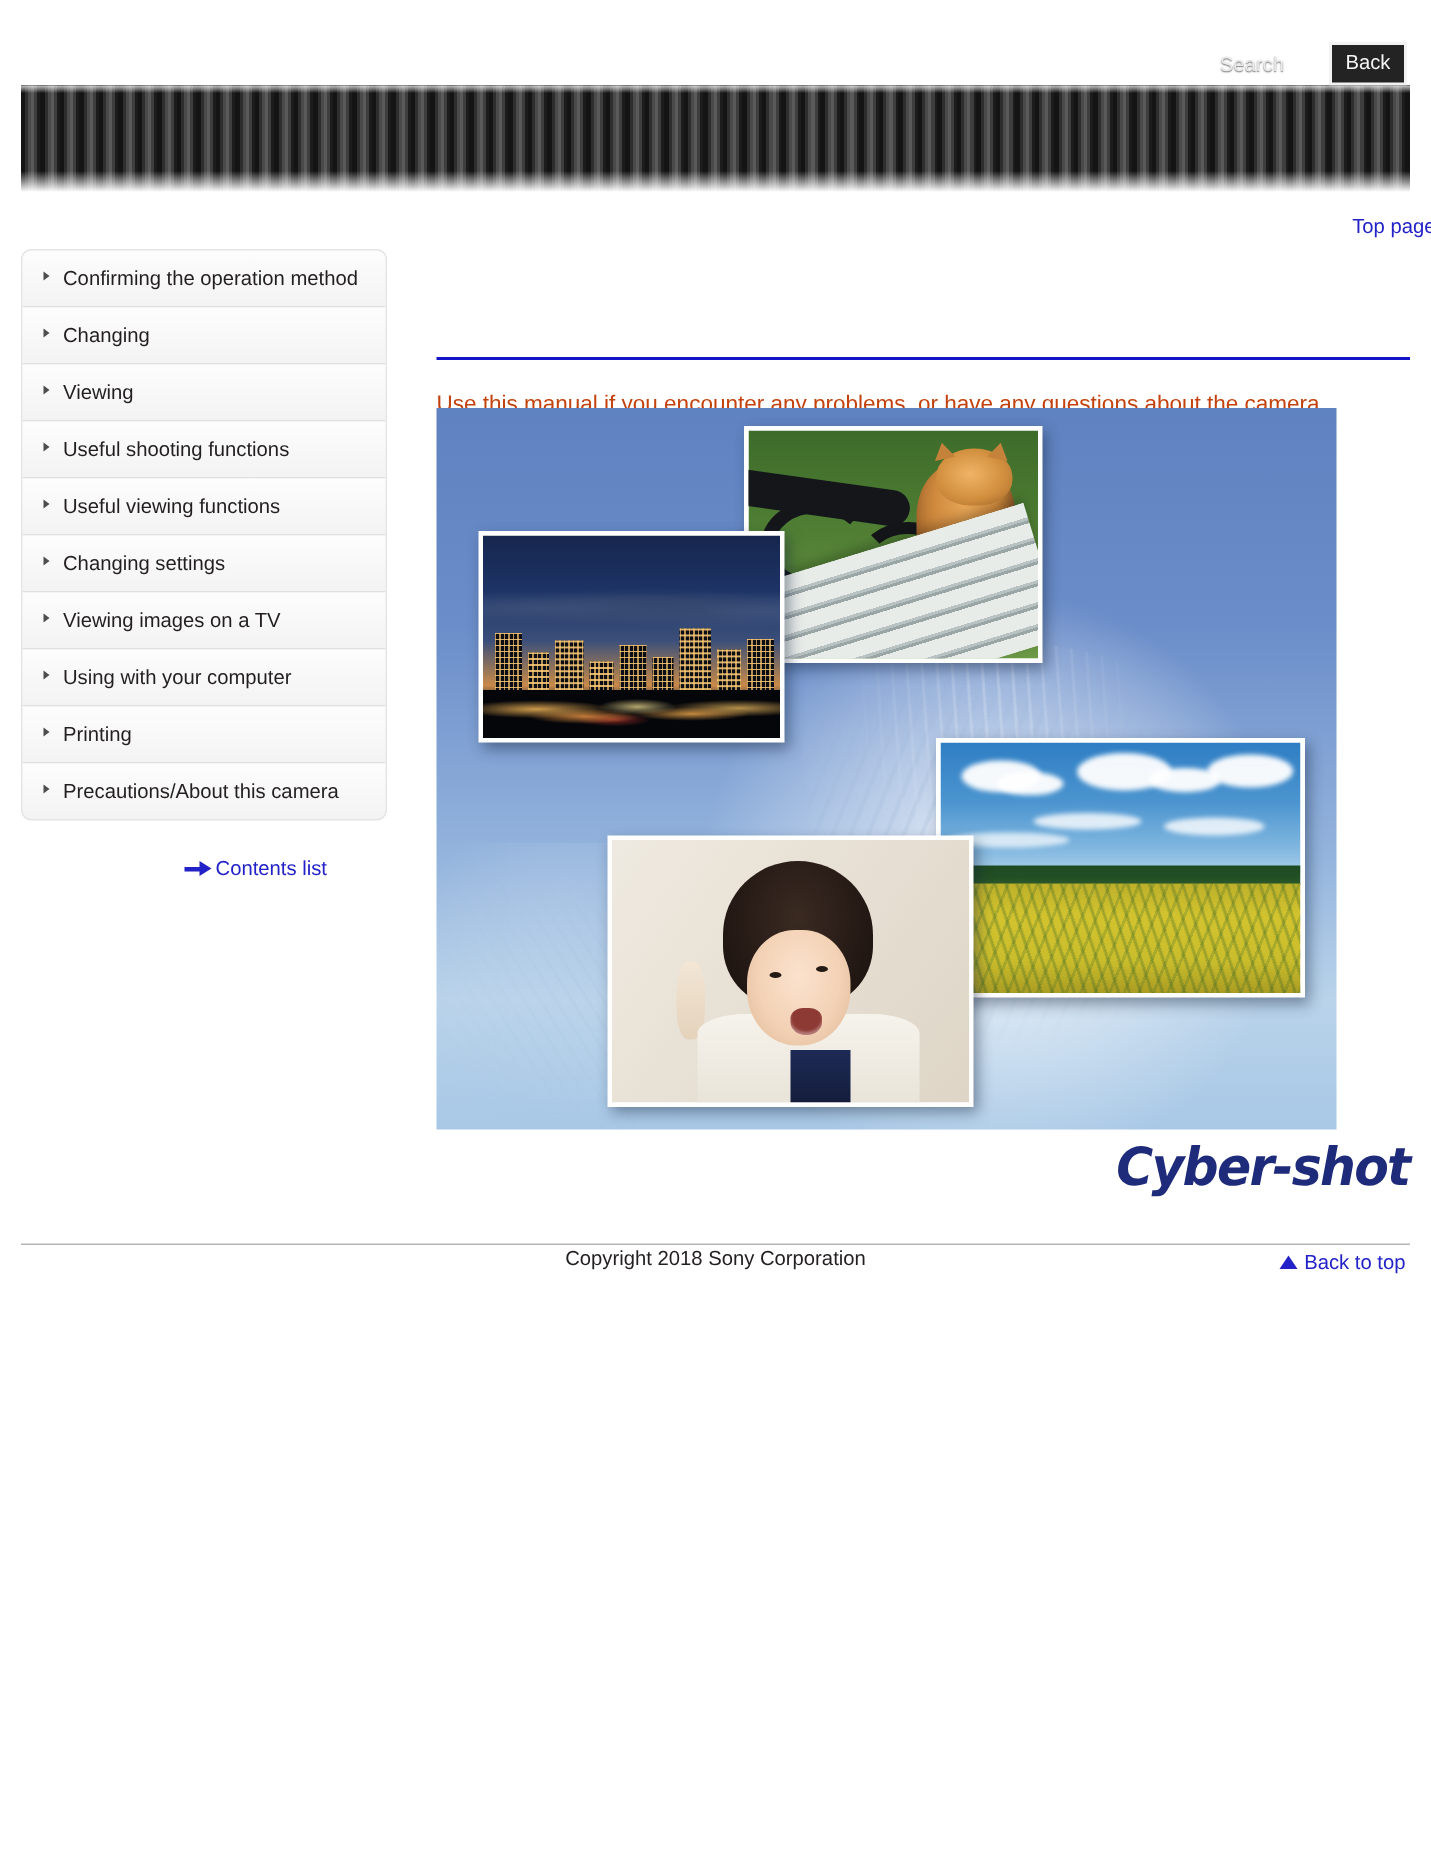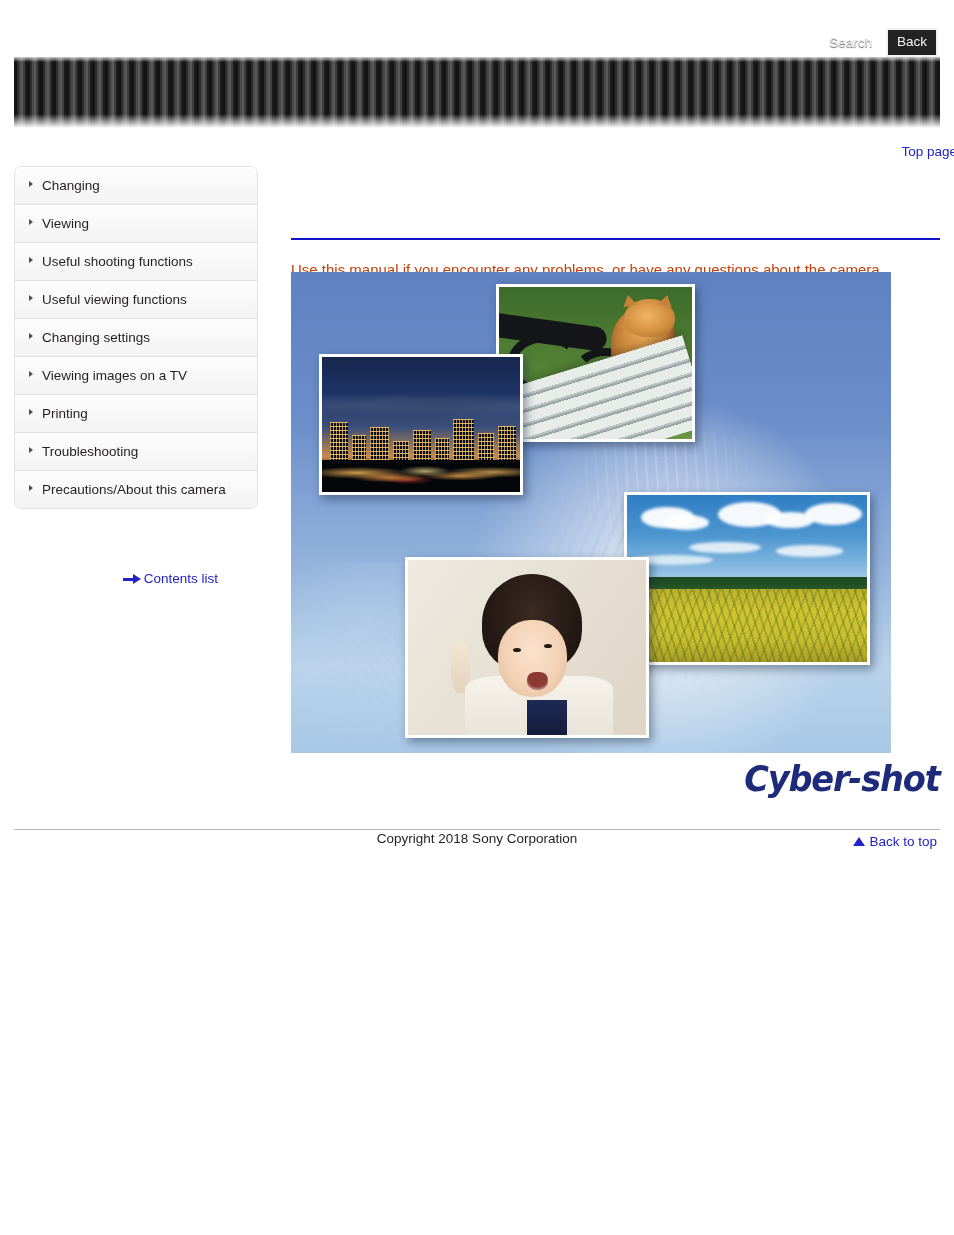--- a/index.html
+++ b/index.html
@@ -50,21 +50,21 @@
     background: linear-gradient(to bottom, rgba(255,255,255,0.75) 0%, rgba(255,255,255,0) 100%);
     pointer-events: none;
   }
 
   .header-tools {
     position: absolute;
     right: 16px;
     top: 28px;
     display: flex;
     align-items: center;
-    gap: 14px;
+    gap: 30px;
     z-index: 3;
   }
   .search-link {
     color: #e9e9e9;
     font-size: 13.5px;
     text-decoration: none;
     line-height: 1;
     white-space: nowrap;
     text-shadow: 0 1px 1px rgba(0,0,0,0.6);
   }
@@ -499,20 +499,24 @@
   <a class="print-button" href="#">Back</a>
 </div>
 
 <div class="toppage-row">
   <a class="toppage-link" href="#">Top page</a>
 </div>
 
 <nav class="sidebar">
   <a class="nav-item" href="#">
     <span class="tri"></span>
+    <span>Confirming the operation method</span>
+  </a>
+  <a class="nav-item" href="#">
+    <span class="tri"></span>
     <span>Changing</span>
   </a>
   <a class="nav-item" href="#">
     <span class="tri"></span>
     <span>Viewing</span>
   </a>
   <a class="nav-item" href="#">
     <span class="tri"></span>
     <span>Useful shooting functions</span>
   </a>
@@ -523,25 +527,25 @@
   <a class="nav-item" href="#">
     <span class="tri"></span>
     <span>Changing settings</span>
   </a>
   <a class="nav-item" href="#">
     <span class="tri"></span>
     <span>Viewing images on a TV</span>
   </a>
   <a class="nav-item" href="#">
     <span class="tri"></span>
+    <span>Using with your computer</span>
+  </a>
+  <a class="nav-item" href="#">
+    <span class="tri"></span>
     <span>Printing</span>
-  </a>
-  <a class="nav-item" href="#">
-    <span class="tri"></span>
-    <span>Troubleshooting</span>
   </a>
   <a class="nav-item" href="#">
     <span class="tri"></span>
     <span>Precautions/About this camera</span>
   </a>
 </nav>
 
 <div class="contents-row">
   <span class="arrow-right">
     <span class="shaft"></span>

